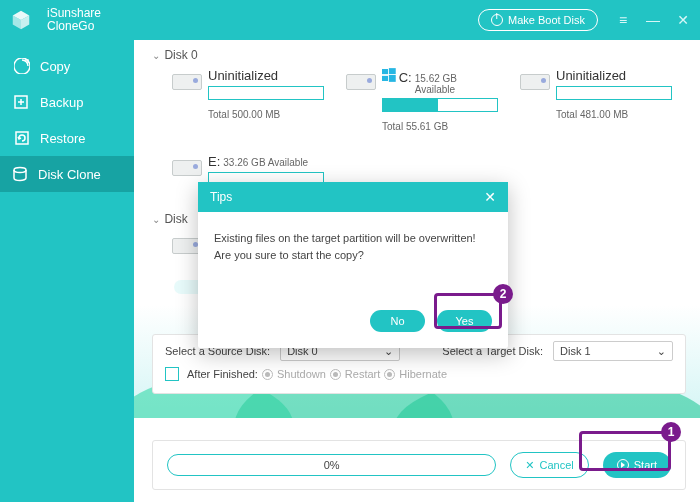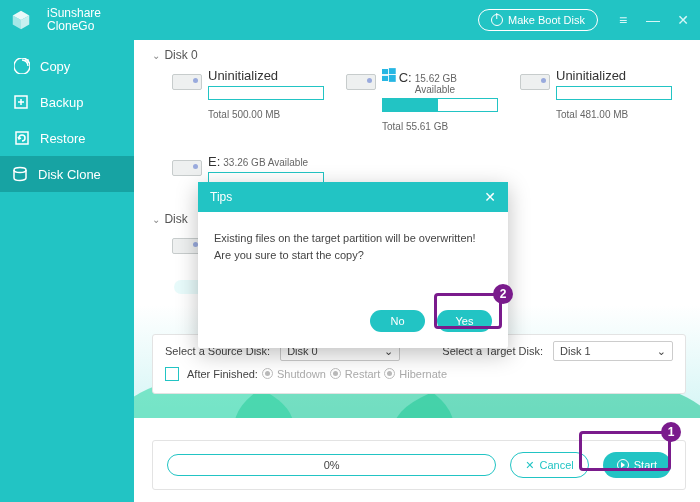--- a/index.html
+++ b/index.html
@@ -48,21 +48,21 @@
   .part-total { font-size: 10px; color:#666; margin-top: 9px; }
   .win-flag { width:14px; height:14px; }
 
   
   .select-row { position:absolute; left:18px; right:14px; top:294px; height:60px; background:#fff; border:1px solid #e3e3e3; border-radius:3px; padding:6px 12px; font-size:11px; color:#444; }
   .sel-line { display:flex; align-items:center; gap:10px; margin-bottom:6px; }
   .sel-label { white-space:nowrap; }
   .sel-box { border:1px solid #ccc; height:20px; width:120px; display:flex; align-items:center; justify-content:space-between; padding:0 6px; font-size:11px; color:#444; cursor:pointer; border-radius:2px; background:#fff; }
   .after-line { display:flex; align-items:center; gap:4px; }
   .chk { width:14px; height:14px; border:1.5px solid #22c4c4; margin-right:4px; cursor:pointer; }
-  .radio-opt { display:flex; gap:4px; color:#aaa; font-size:11px; }
+  .radio-opt { display:flex; align-items:center; gap:4px; color:#aaa; font-size:11px; }
   .radio-dot { width:11px; height:11px; border:1.5px solid #bbb; border-radius:50%; position:relative; }
   .radio-dot::after{ content:""; position:absolute; inset:2px; border-radius:50%; background:#bbb; }
 
   
   .footer { position:absolute; left:18px; right:14px; bottom:12px; height:50px; background:#fff; border:1px solid #e3e3e3; border-radius:3px; display:flex; align-items:center; padding:0 14px; gap:14px; }
   .progress-shell { flex:1; height:22px; border:1.5px solid #22c4c4; border-radius:12px; display:flex; align-items:center; justify-content:center; font-size:11px; color:#444; }
   .pill-btn { height:26px; border-radius:14px; display:flex; align-items:center; gap:5px; padding:0 14px; font-size:11px; cursor:pointer; }
   .pill-outline { border:1.5px solid #22c4c4; color:#22c4c4; background:#fff; }
   .pill-solid { background:#22c4c4; color:#fff; }
   .play-ic { width:12px; height:12px; border:1.5px solid currentColor; border-radius:50%; position:relative; }

